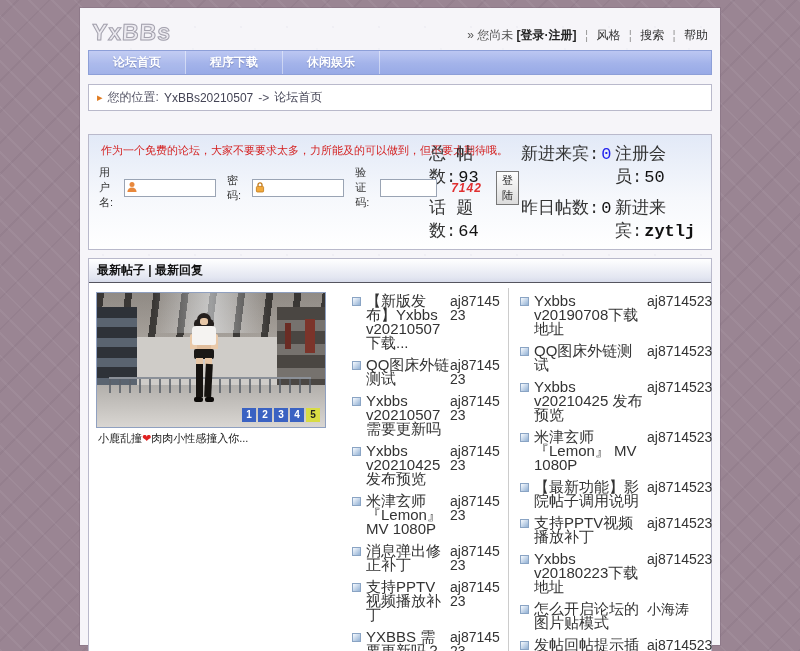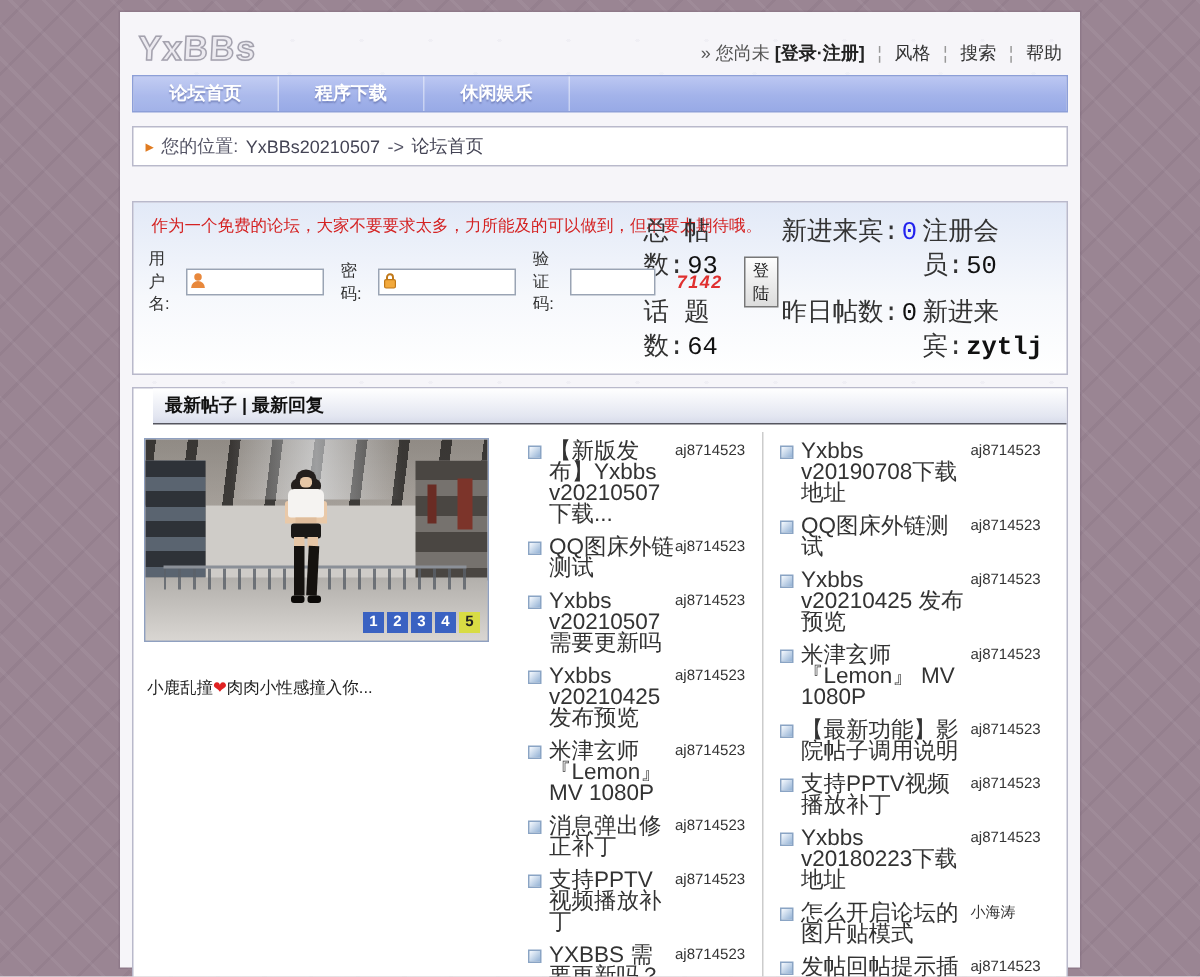--- a/index.html
+++ b/index.html
@@ -27,21 +27,21 @@
   .nav{margin:0 8px;height:23px;display:flex;
     background:linear-gradient(180deg,#bcc7f2 0%,#a3b3ea 55%,#98aae6 100%);
     border:1px solid #8d9fd8;}
   .nav a{display:block;width:96px;line-height:23px;text-align:center;color:#fff;font-size:12px;
     font-weight:bold;text-decoration:none;cursor:pointer;border-right:1px solid rgba(255,255,255,.45);
     text-shadow:0 1px 1px rgba(60,70,130,.4);}
   .nav a:first-child{background:rgba(255,255,255,.10);}
   
   .box{margin:0 8px;background:#fff;border:1px solid #b9b9cb;}
   .box-header{background:linear-gradient(180deg,#ffffff 0%,#e3e6f1 80%,#d8dcea 100%);
-    border-bottom:1px solid #55555f;padding:3px 8px;font-size:12px;font-weight:bold;color:#111;margin-left:13px;}
+    border-bottom:1px solid #55555f;padding:3px 8px;font-size:12px;font-weight:bold;color:#111;}
   
   .crumb{margin-top:9px;padding:4px 8px;font-size:12px;color:#556;display:flex;align-items:center;gap:5px;}
   .crumb a{color:#445;text-decoration:none;cursor:pointer;}
   .bc-arrow{color:#e07b20;font-size:11px;}
   
   .statsbox{margin-top:23px;display:flex;padding:7px 10px;gap:8px;
     background:linear-gradient(180deg,#e2e9f7 0%,#f6f8fc 55%,#ffffff 100%);}
   .stats-left{flex:1;min-width:0;}
   .notice{color:#d42222;font-size:11px;margin:1px 0 7px 2px;white-space:nowrap;}
   .loginrow{display:flex;align-items:center;font-size:11px;color:#333;gap:11px;}
@@ -87,29 +87,29 @@
   .f-thighL{position:absolute;top:45px;left:10px;width:7px;height:7px;background:#e6c6a6;}
   .f-thighR{position:absolute;top:45px;left:19px;width:7px;height:7px;background:#e6c6a6;}
   .f-sockL{position:absolute;top:51px;left:10px;width:7px;height:33px;background:#15120f;}
   .f-sockR{position:absolute;top:51px;left:19px;width:7px;height:33px;background:#15120f;transform:rotate(3deg);}
   .f-shoeL{position:absolute;top:84px;left:8px;width:9px;height:5px;background:#0c0a08;border-radius:2px;}
   .f-shoeR{position:absolute;top:84px;left:19px;width:9px;height:5px;background:#0c0a08;border-radius:2px;}
   .m-pages{position:absolute;right:5px;bottom:5px;display:flex;gap:2px;}
   .m-pages span{width:14px;height:14px;line-height:14px;text-align:center;font-size:10px;font-weight:bold;
     background:#3a62c2;color:#fff;cursor:pointer;}
   .m-pages span.active{background:#d8dc44;color:#222;}
-  .caption{margin-top:20px;font-size:11px;color:#222;padding:3px 2px;}
+  .caption{margin-top:0;font-size:11px;color:#222;padding:3px 2px;}
   .caption .heart{color:#e02222;}
   .post-col{flex:1;min-width:0;padding:2px 2px;}
   .post-col.rightcol{border-left:1px solid #ccc;width:198px;flex:none;}
   .post-row{display:flex;align-items:flex-start;padding:4px 4px 4px 9px;cursor:pointer;}
   .bullet{width:7px;height:7px;margin:3px 5px 0 0;flex:none;
     background:linear-gradient(135deg,#eef4fb 10%,#9cb8d8 90%);border:1px solid #8aa4c4;}
   .post-title{flex:1;font-size:15px;color:#333;text-decoration:none;line-height:14px;min-width:0;}
-  .post-author{width:52px;flex:none;font-size:10px;color:#333;line-height:14px;word-break:break-all;margin-left:0;}
+  .post-author{width:52px;flex:none;font-size:14px;color:#333;line-height:14px;word-break:break-all;margin-left:0;}
   .rightcol .post-author{width:58px;word-break:normal;}
 </style>
 </head>
 <body>
 
 <div class="page">
 
   <div class="hdr">
     <div class="logo">YxBBs</div>
     <div class="toplinks">

